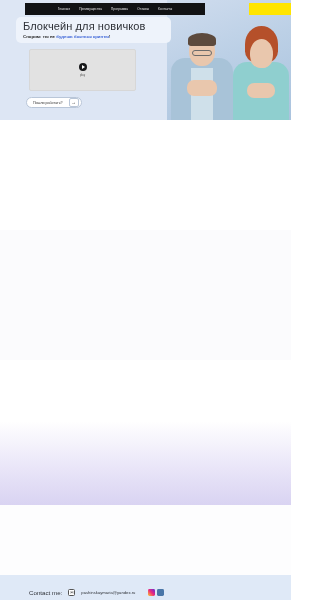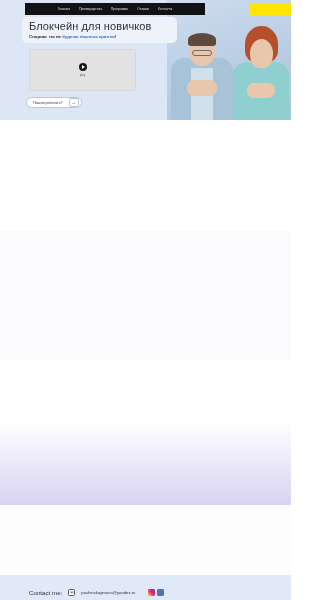--- a/index.html
+++ b/index.html
@@ -36,21 +36,21 @@
     display: flex; align-items: center; justify-content: center; gap: 9px;
     z-index: 6;
   }
   .nav span { color: #e9e9ec; font-size: 3.1px; letter-spacing: .1px; white-space: nowrap; }
   .nav-yellow {
     position: absolute; right: 0; top: 3px; width: 42px; height: 12px;
     background: #ffe500; z-index: 6;
   }
 
   .hero-titlebox {
-    position: absolute; left: 22px; top: 17px; width: 155px; height: 26px;
+    position: absolute; left: 16px; top: 17px; width: 155px; height: 26px;
     background: #eef3fb; border-radius: 5px; z-index: 5;
     padding: 3px 7px;
   }
   .hero-title {
     font-size: 11px; color: #2e3137; letter-spacing: .1px;
     font-weight: 400; line-height: 13px;
   }
   .hero-sub {
     font-size: 4.3px; font-weight: bold; color: #222;
     margin-top: 1px; letter-spacing: .05px;

